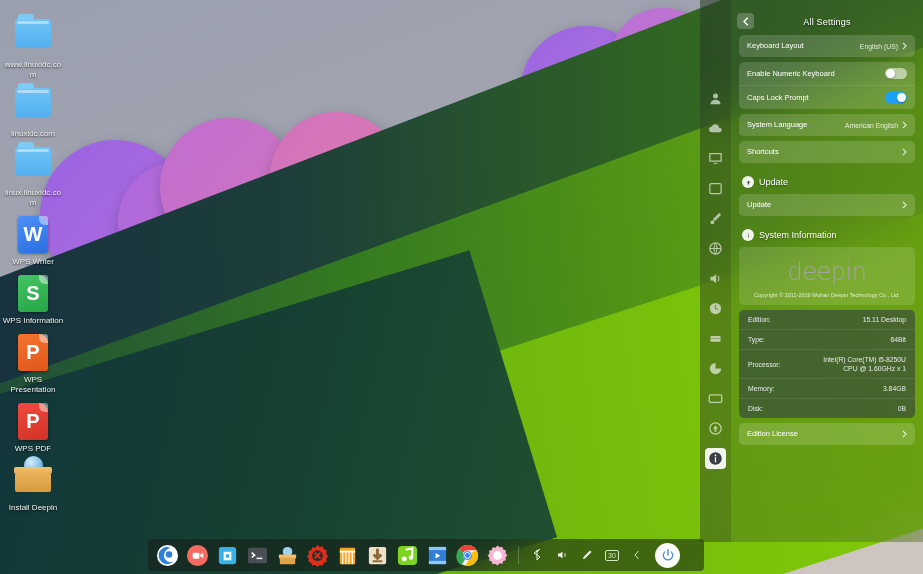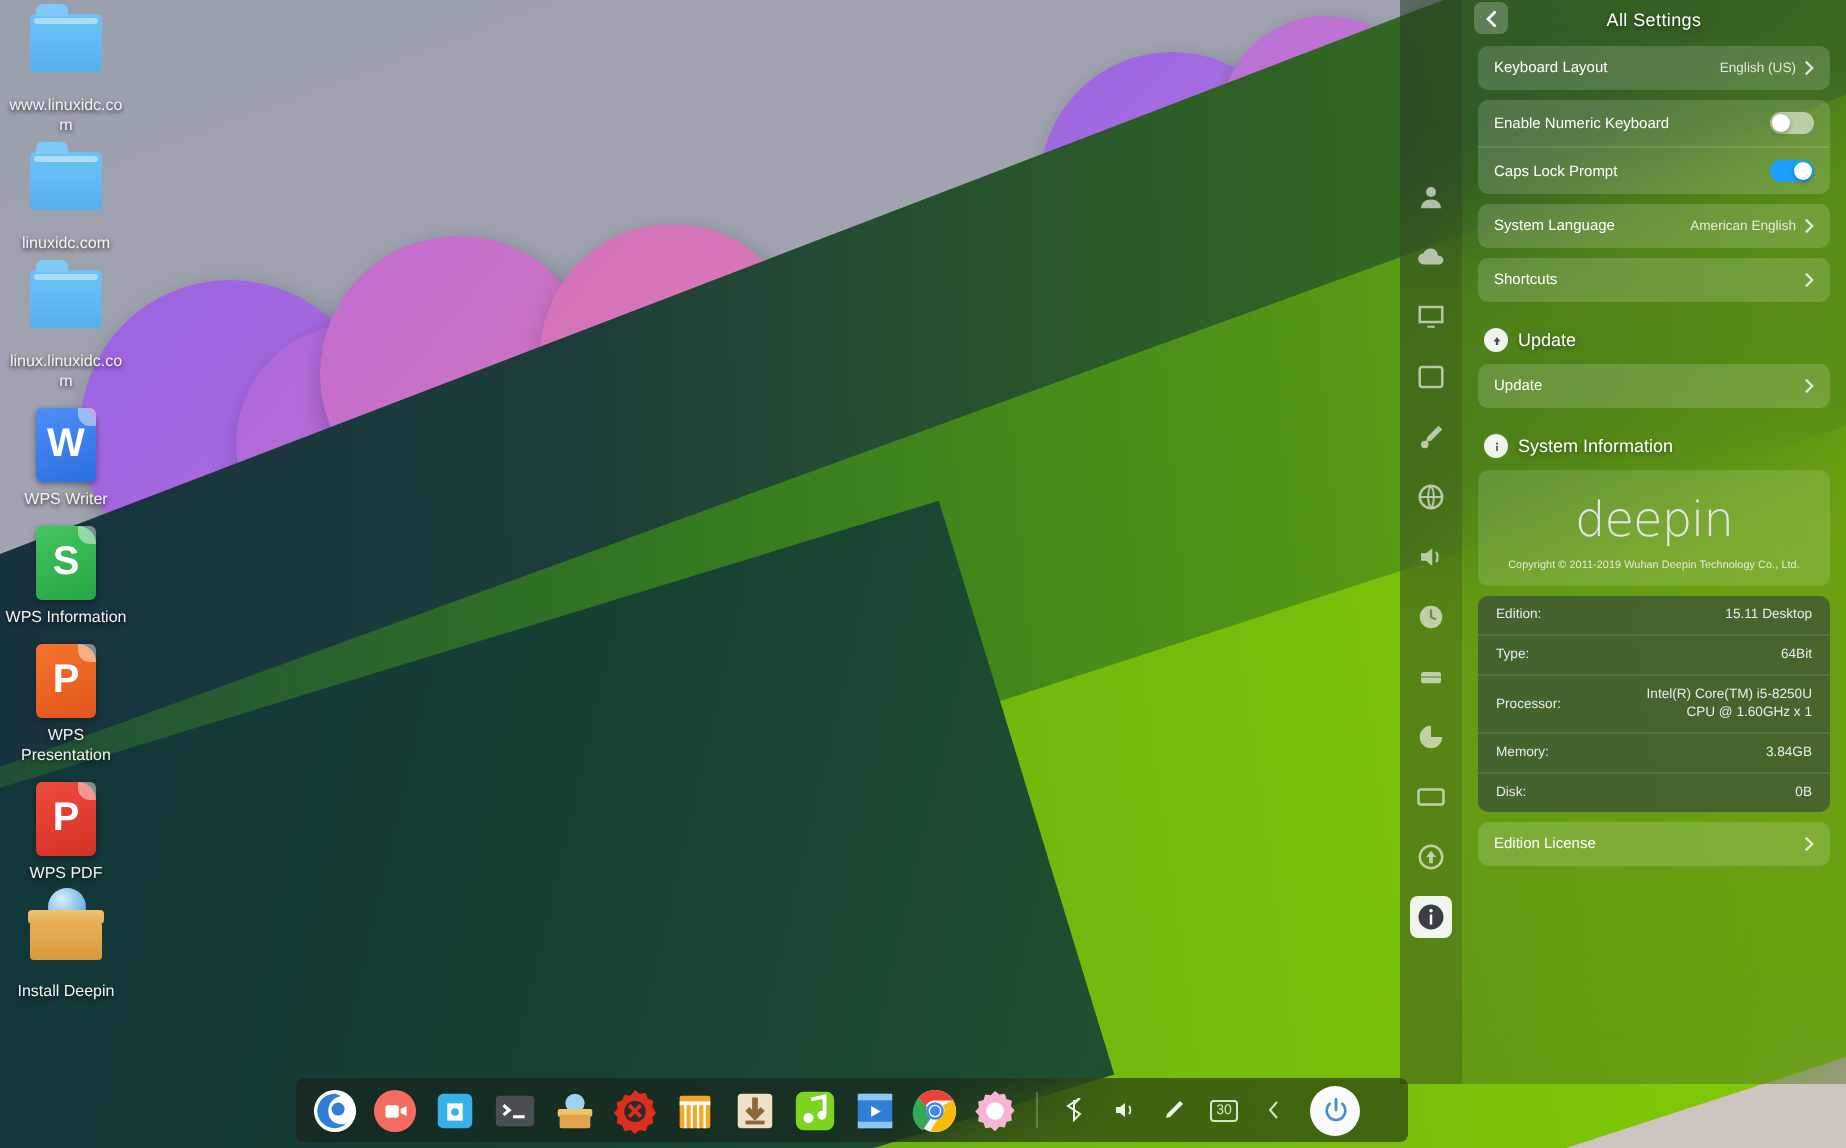--- a/index.html
+++ b/index.html
@@ -61,21 +61,21 @@
     background: linear-gradient(105deg, #1d4a3a 0%, #357a20 35%, #5da012 70%, #7cc40a 100%);
     transform: rotate(-20deg); transform-origin: left top; }
   .field-bright { position: absolute; left: 40px; top: 500px; width: 1100px; height: 300px;
     background: linear-gradient(100deg, #3c7d1c 0%, #6fb80d 40%, #8ed504 100%);
     transform: rotate(-18deg); transform-origin: left top; }
   .field-deep { position: absolute; left: -200px; top: 455px; width: 700px; height: 300px;
     background: linear-gradient(120deg, #10303f 0%, #164033 60%, #1e5030 100%);
     transform: rotate(-17deg); transform-origin: left top; }
 
   
-  .desk-icons { position: absolute; left: 0; top: 2px; width: 66px; }
+  .desk-icons { position: absolute; left: 0; top: 14px; width: 66px; }
   .desk-icon { width: 66px; margin-bottom: 8px; text-align: center; cursor: default; }
   .desk-icon .glyph { width: 38px; height: 38px; margin: 0 auto 3px; position: relative; }
   .desk-icon .lbl {
     font-size: 8px; color: #f2f2f2; line-height: 10px;
     text-shadow: 0 1px 2px rgba(0,0,0,.75);
     word-break: break-word; padding: 0 2px;
   }
   .folder { width: 36px; height: 29px; margin: 5px auto 0; border-radius: 3px;
     background: linear-gradient(180deg,#6ec3f5 0%, #53b0ee 100%); position: relative; }
   .folder:before { content:""; position:absolute; left:3px; top:-5px; width:16px; height:6px;
@@ -118,21 +118,21 @@
     display: flex; flex-direction: column; align-items: center;
     padding-top: 88px; gap: 9px;
   }
   .rail-btn { width: 21px; height: 21px; border-radius: 4px; display:flex;
     align-items:center; justify-content:center; opacity:.62; cursor:pointer; }
   .rail-btn svg { width: 15px; height: 15px; fill: #ffffff; }
   .rail-btn.active { background: rgba(255,255,255,.92); opacity: 1; }
   .rail-btn.active svg { fill: #3a3f46; }
 
   .set-body { flex: 1; min-width: 0; position: relative; overflow: hidden;
-    padding: 0 8px 6px 8px; }
+    padding: 12px 8px 6px 8px; }
   .set-header { height: 19px; display:flex; align-items:center; justify-content:center;
     position: relative; margin-bottom: 4px; }
   .set-title { font-size: 9px; letter-spacing:.2px; text-shadow: 0 1px 2px rgba(0,0,0,.5); }
   .back-btn { position:absolute; left:-2px; top:1px; width:17px; height:16px; border-radius:4px;
     background: rgba(255,255,255,.22); display:flex; align-items:center; justify-content:center;
     cursor:pointer; }
   .back-btn svg { width:7px; height:9px; fill:#ffffff; }
 
   .card { background: rgba(255,255,255,.155); border-radius: 5px; overflow:hidden;
     margin-bottom: 5px; }
@@ -168,21 +168,21 @@
   .toggle.on .dot { left: 12px; }
 
   .sec-head { display:flex; align-items:center; gap:5px; padding: 8px 3px 6px; }
   .sec-head .badge { width:12px; height:12px; border-radius:50%;
     background: rgba(255,255,255,.92); display:flex; align-items:center; justify-content:center; }
   .sec-head .badge svg { width:7px; height:7px; fill:#4a4f57; }
   .sec-head .txt { font-size:9px; color:#fff; text-shadow:0 1px 2px rgba(0,0,0,.45); }
 
   .logo-card { background: rgba(255,255,255,.135); border-radius:5px;
     padding: 12px 0 7px; text-align:center; margin-bottom:5px; }
-  .deepin-logo { font-size: 24px; font-weight: 300; letter-spacing: -0.5px; color: #e5e5e5;
+  .deepin-logo { font-size: 24px; font-weight: 300; letter-spacing: -0.5px; color: #a3a3a3;
     font-family: "DejaVu Sans", sans-serif; line-height: 26px; }
   .copyright { font-size: 5.4px; color: rgba(255,255,255,.80); margin-top: 7px;
     letter-spacing:.05px; }
 
   .info-card { background: rgba(44,58,66,.58); border-radius:5px; overflow:hidden;
     margin-bottom:5px; }
   .info-row { display:flex; align-items:center; justify-content:space-between;
     padding: 5px 9px; font-size:6.8px; border-bottom:1px solid rgba(255,255,255,.09); }
   .info-row:last-child { border-bottom:none; }
   .info-row .k { color:#e7ebee; }

